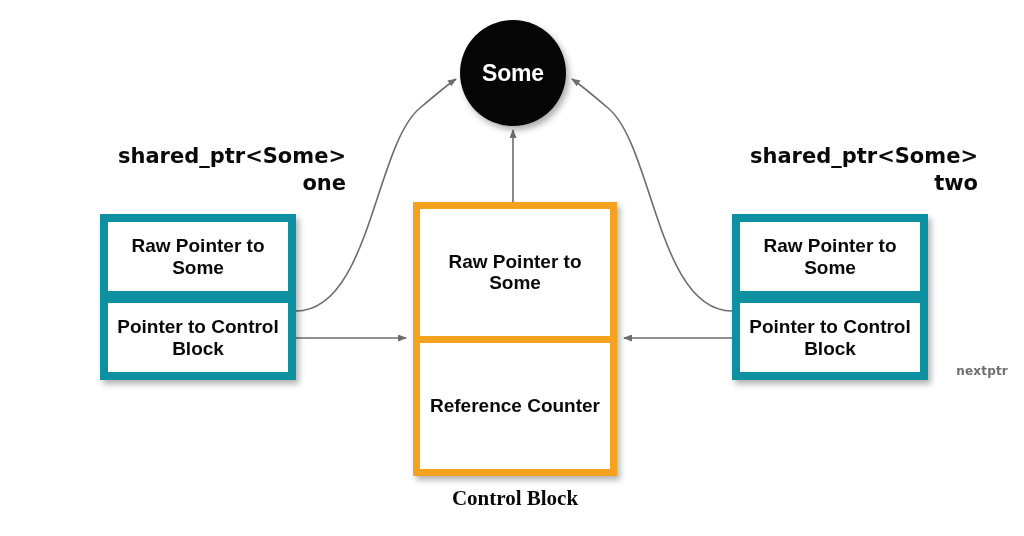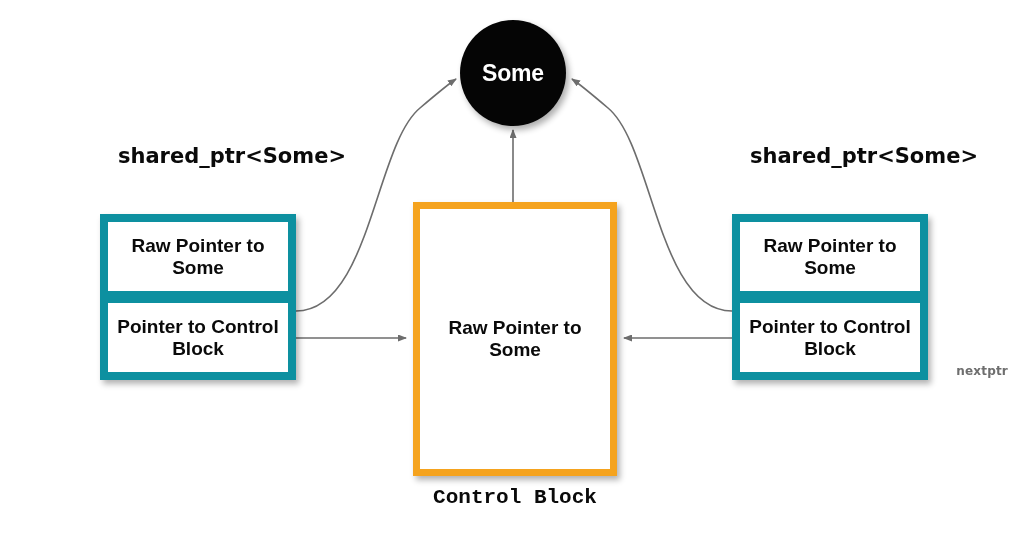--- a/index.html
+++ b/index.html
@@ -131,21 +131,21 @@
     padding: 0 4px;
     box-sizing: border-box;
   }
 
   #control-block-caption {
     position: absolute;
     left: 395px;
     top: 486px;
     width: 240px;
     text-align: center;
-    font-family: Liberation Mono, monospace;
+    font-family: Liberation Serif, serif;
     font-weight: bold;
     font-size: 21px;
     color: #0a0a0a;
     white-space: nowrap;
   }
 
   
   #watermark {
     position: absolute;
     right: 16px;
@@ -179,37 +179,40 @@
 
     <path d="M 732 338 L 624 338" fill="none" stroke="#6d6d6d" stroke-width="1.6" marker-end="url(#arrowhead)"></path>
   </svg>
 
   <div class="heap-circle">
     <span class="label">Some</span>
   </div>
 
   <div id="sp-one-title" class="sp-title">
     <span>shared_ptr&lt;Some&gt;</span>
+    <span class="ln2">one</span>
   </div>
 
   <div id="sp-one-box" class="sp-box">
     <div class="sp-field">Raw Pointer to Some</div>
     <div class="sp-field">Pointer to Control Block</div>
   </div>
 
   <div id="sp-two-title" class="sp-title">
     <span>shared_ptr&lt;Some&gt;</span>
+    <span class="ln2">two</span>
   </div>
 
   <div id="sp-two-box" class="sp-box">
     <div class="sp-field">Raw Pointer to Some</div>
     <div class="sp-field">Pointer to Control Block</div>
   </div>
 
   <div id="control-block">
     <div class="cb-field">Raw Pointer to Some</div>
+    <div class="cb-field">Reference Counter</div>
   </div>
 
   <div id="control-block-caption">Control Block</div>
 
   <div id="watermark">nextptr</div>
 
 </div>
 
 </body></html>

